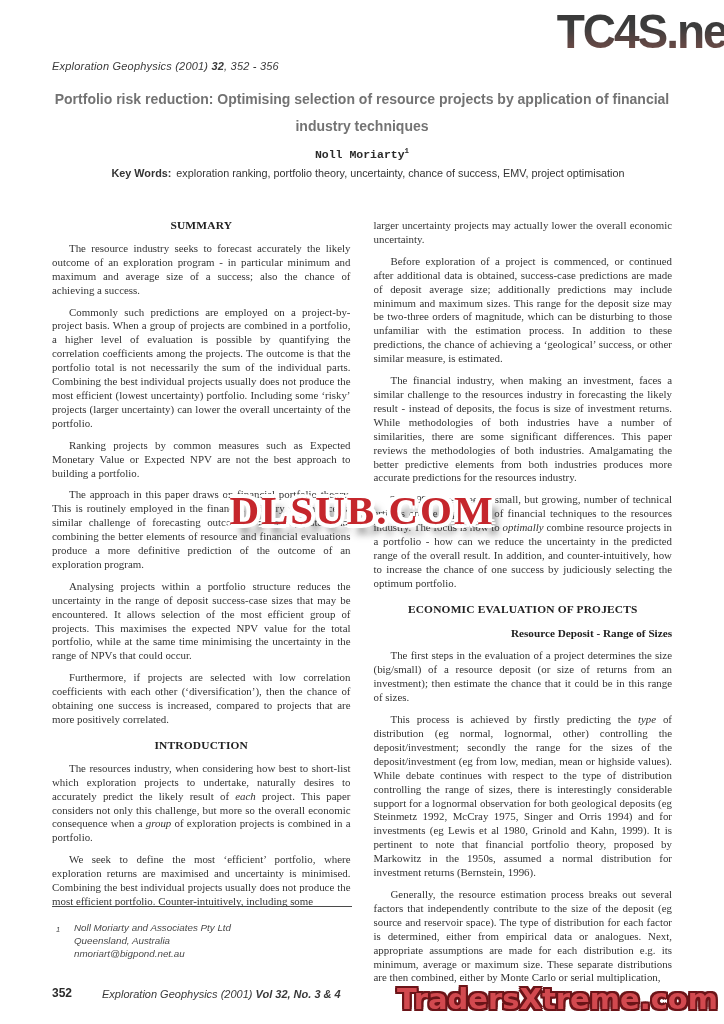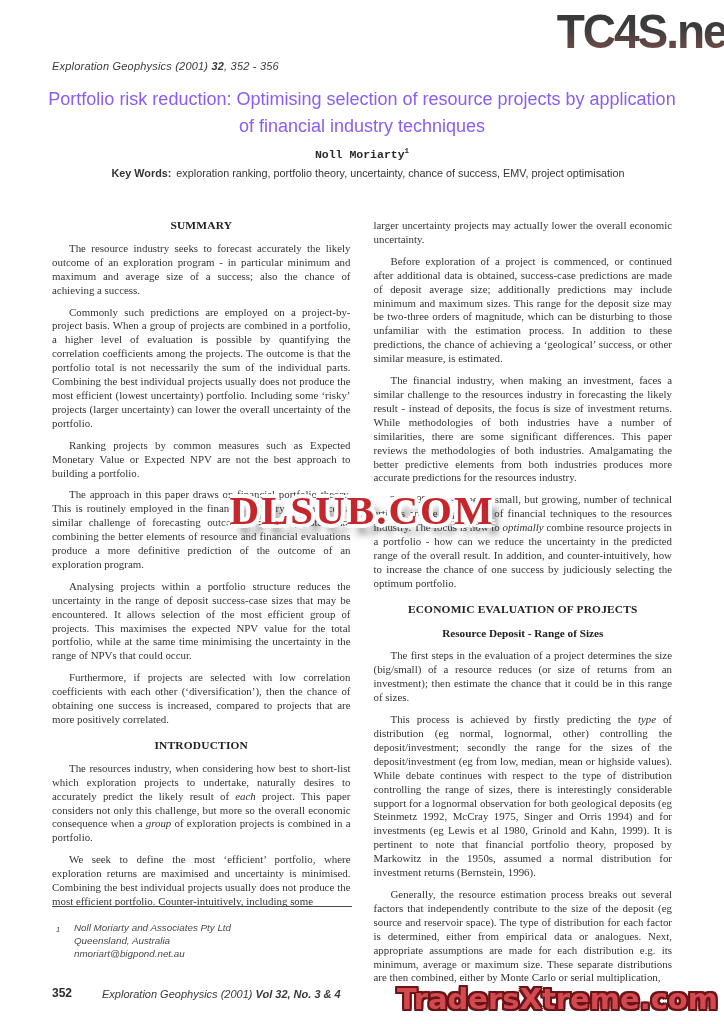--- a/index.html
+++ b/index.html
@@ -10,22 +10,22 @@
   }
   
   .journal-line{
     position:absolute;left:52px;top:60px;
     font-family:"Liberation Sans", sans-serif;font-style:italic;
     font-size:11px;color:#3a3a3a;letter-spacing:.2px;
   }
   
   .title{
     position:absolute;left:40px;width:644px;top:86px;text-align:center;
-    font-family:"Liberation Sans", sans-serif;font-size:18px;line-height:27px;
-    color:#8b5cf6;font-weight:400;
+    font-family:"Liberation Sans", sans-serif;font-size:14px;line-height:27px;
+    color:#737373;font-weight:700;
   }
   .author{
     position:absolute;left:40px;width:644px;top:147px;text-align:center;
     font-family:Liberation Mono, monospace;font-size:11.5px;font-weight:bold;color:#2b2b2b;
   }
   .author sup{font-size:7.5px;}
   .keywords{
     position:absolute;left:40px;width:644px;top:167px;text-align:center;
     font-family:"Liberation Sans", sans-serif;font-size:10.8px;color:#333;
   }
@@ -36,21 +36,21 @@
     display:flex;gap:23px;
   }
   .col{width:299px;font-size:10.9px;line-height:13.9px;text-align:justify;color:#333;}
   .col p{margin:0 0 8px 0;text-indent:17px;}
   .col p.no-indent{text-indent:0;}
   .col h3{
     font-size:11.4px;margin:12px 0 9px 0;font-weight:bold;color:#222;
     letter-spacing:.2px;text-align:center;
   }
   .col h3.first{margin-top:0;}
-  .col h4{font-size:11.2px;margin:10px 0 9px 0;font-weight:bold;color:#222;text-align:center;}
+  .col h4{font-size:11.2px;margin:10px 0 9px 0;font-weight:bold;color:#222;text-align:right;}
   
   .footnote{
     position:absolute;left:52px;top:906px;width:300px;
     border-top:1px solid #4a4a4a;padding-top:14px;
     font-family:"Liberation Sans", sans-serif;font-style:italic;
     font-size:9.8px;line-height:13px;color:#4a4a4a;
   }
   .footnote .fn-marker{
     position:absolute;left:4px;top:16px;font-size:7.5px;
   }
@@ -120,21 +120,21 @@
       <p>We seek to define the most ‘efficient’ portfolio, where exploration returns are maximised and uncertainty is minimised. Combining the best individual projects usually does not produce the most efficient portfolio. Counter-intuitively, including some</p>
     </div>
 
     <div class="col">
       <p class="no-indent">larger uncertainty projects may actually lower the overall economic uncertainty.</p>
       <p>Before exploration of a project is commenced, or continued after additional data is obtained, success-case predictions are made of deposit average size; additionally predictions may include minimum and maximum sizes. This range for the deposit size may be two-three orders of magnitude, which can be disturbing to those unfamiliar with the estimation process. In addition to these predictions, the chance of achieving a ‘geological’ success, or other similar measure, is estimated.</p>
       <p>The financial industry, when making an investment, faces a similar challenge to the resources industry in forecasting the likely result - instead of deposits, the focus is size of investment returns. While methodologies of both industries have a number of similarities, there are some significant differences. This paper reviews the methodologies of both industries. Amalgamating the better predictive elements from both industries produces more accurate predictions for the resources industry.</p>
       <p><span>The 1990s have seen a small, but growing, number of technical articles on the application of financial techniques to the resources industry. The focus is how to </span><span style="font-style: italic;">optimally</span><span> combine resource projects in a portfolio - how can we reduce the uncertainty in the predicted range of the overall result. In addition, and counter-intuitively, how to increase the chance of one success by judiciously selecting the optimum portfolio.</span></p>
       <h3>ECONOMIC EVALUATION OF PROJECTS</h3>
       <h4>Resource Deposit - Range of Sizes</h4>
-      <p>The first steps in the evaluation of a project determines the size (big/small) of a resource reduces (or size of returns from an investment); then estimate the chance that it could be in this range of sizes.</p>
+      <p>The first steps in the evaluation of a project determines the size (big/small) of a resource deposit (or size of returns from an investment); then estimate the chance that it could be in this range of sizes.</p>
       <p><span>This process is achieved by firstly predicting the </span><span style="font-style: italic;">type</span><span> of distribution (eg normal, lognormal, other) controlling the deposit/investment; secondly the range for the sizes of the deposit/investment (eg from low, median, mean or highside values). While debate continues with respect to the type of distribution controlling the range of sizes, there is interestingly considerable support for a lognormal observation for both geological deposits (eg Steinmetz 1992, McCray 1975, Singer and Orris 1994) and for investments (eg Lewis et al 1980, Grinold and Kahn, 1999). It is pertinent to note that financial portfolio theory, proposed by Markowitz in the 1950s, assumed a normal distribution for investment returns (Bernstein, 1996).</span></p>
       <p>Generally, the resource estimation process breaks out several factors that independently contribute to the size of the deposit (eg source and reservoir space). The type of distribution for each factor is determined, either from empirical data or analogues. Next, appropriate assumptions are made for each distribution e.g. its minimum, average or maximum size. These separate distributions are then combined, either by Monte Carlo or serial multiplication,</p>
     </div>
 
   </div>
 
   <div class="footnote">
     <span class="fn-marker">1</span>
     <div class="fn-lines">
       <div>Noll Moriarty and Associates Pty Ltd</div>

